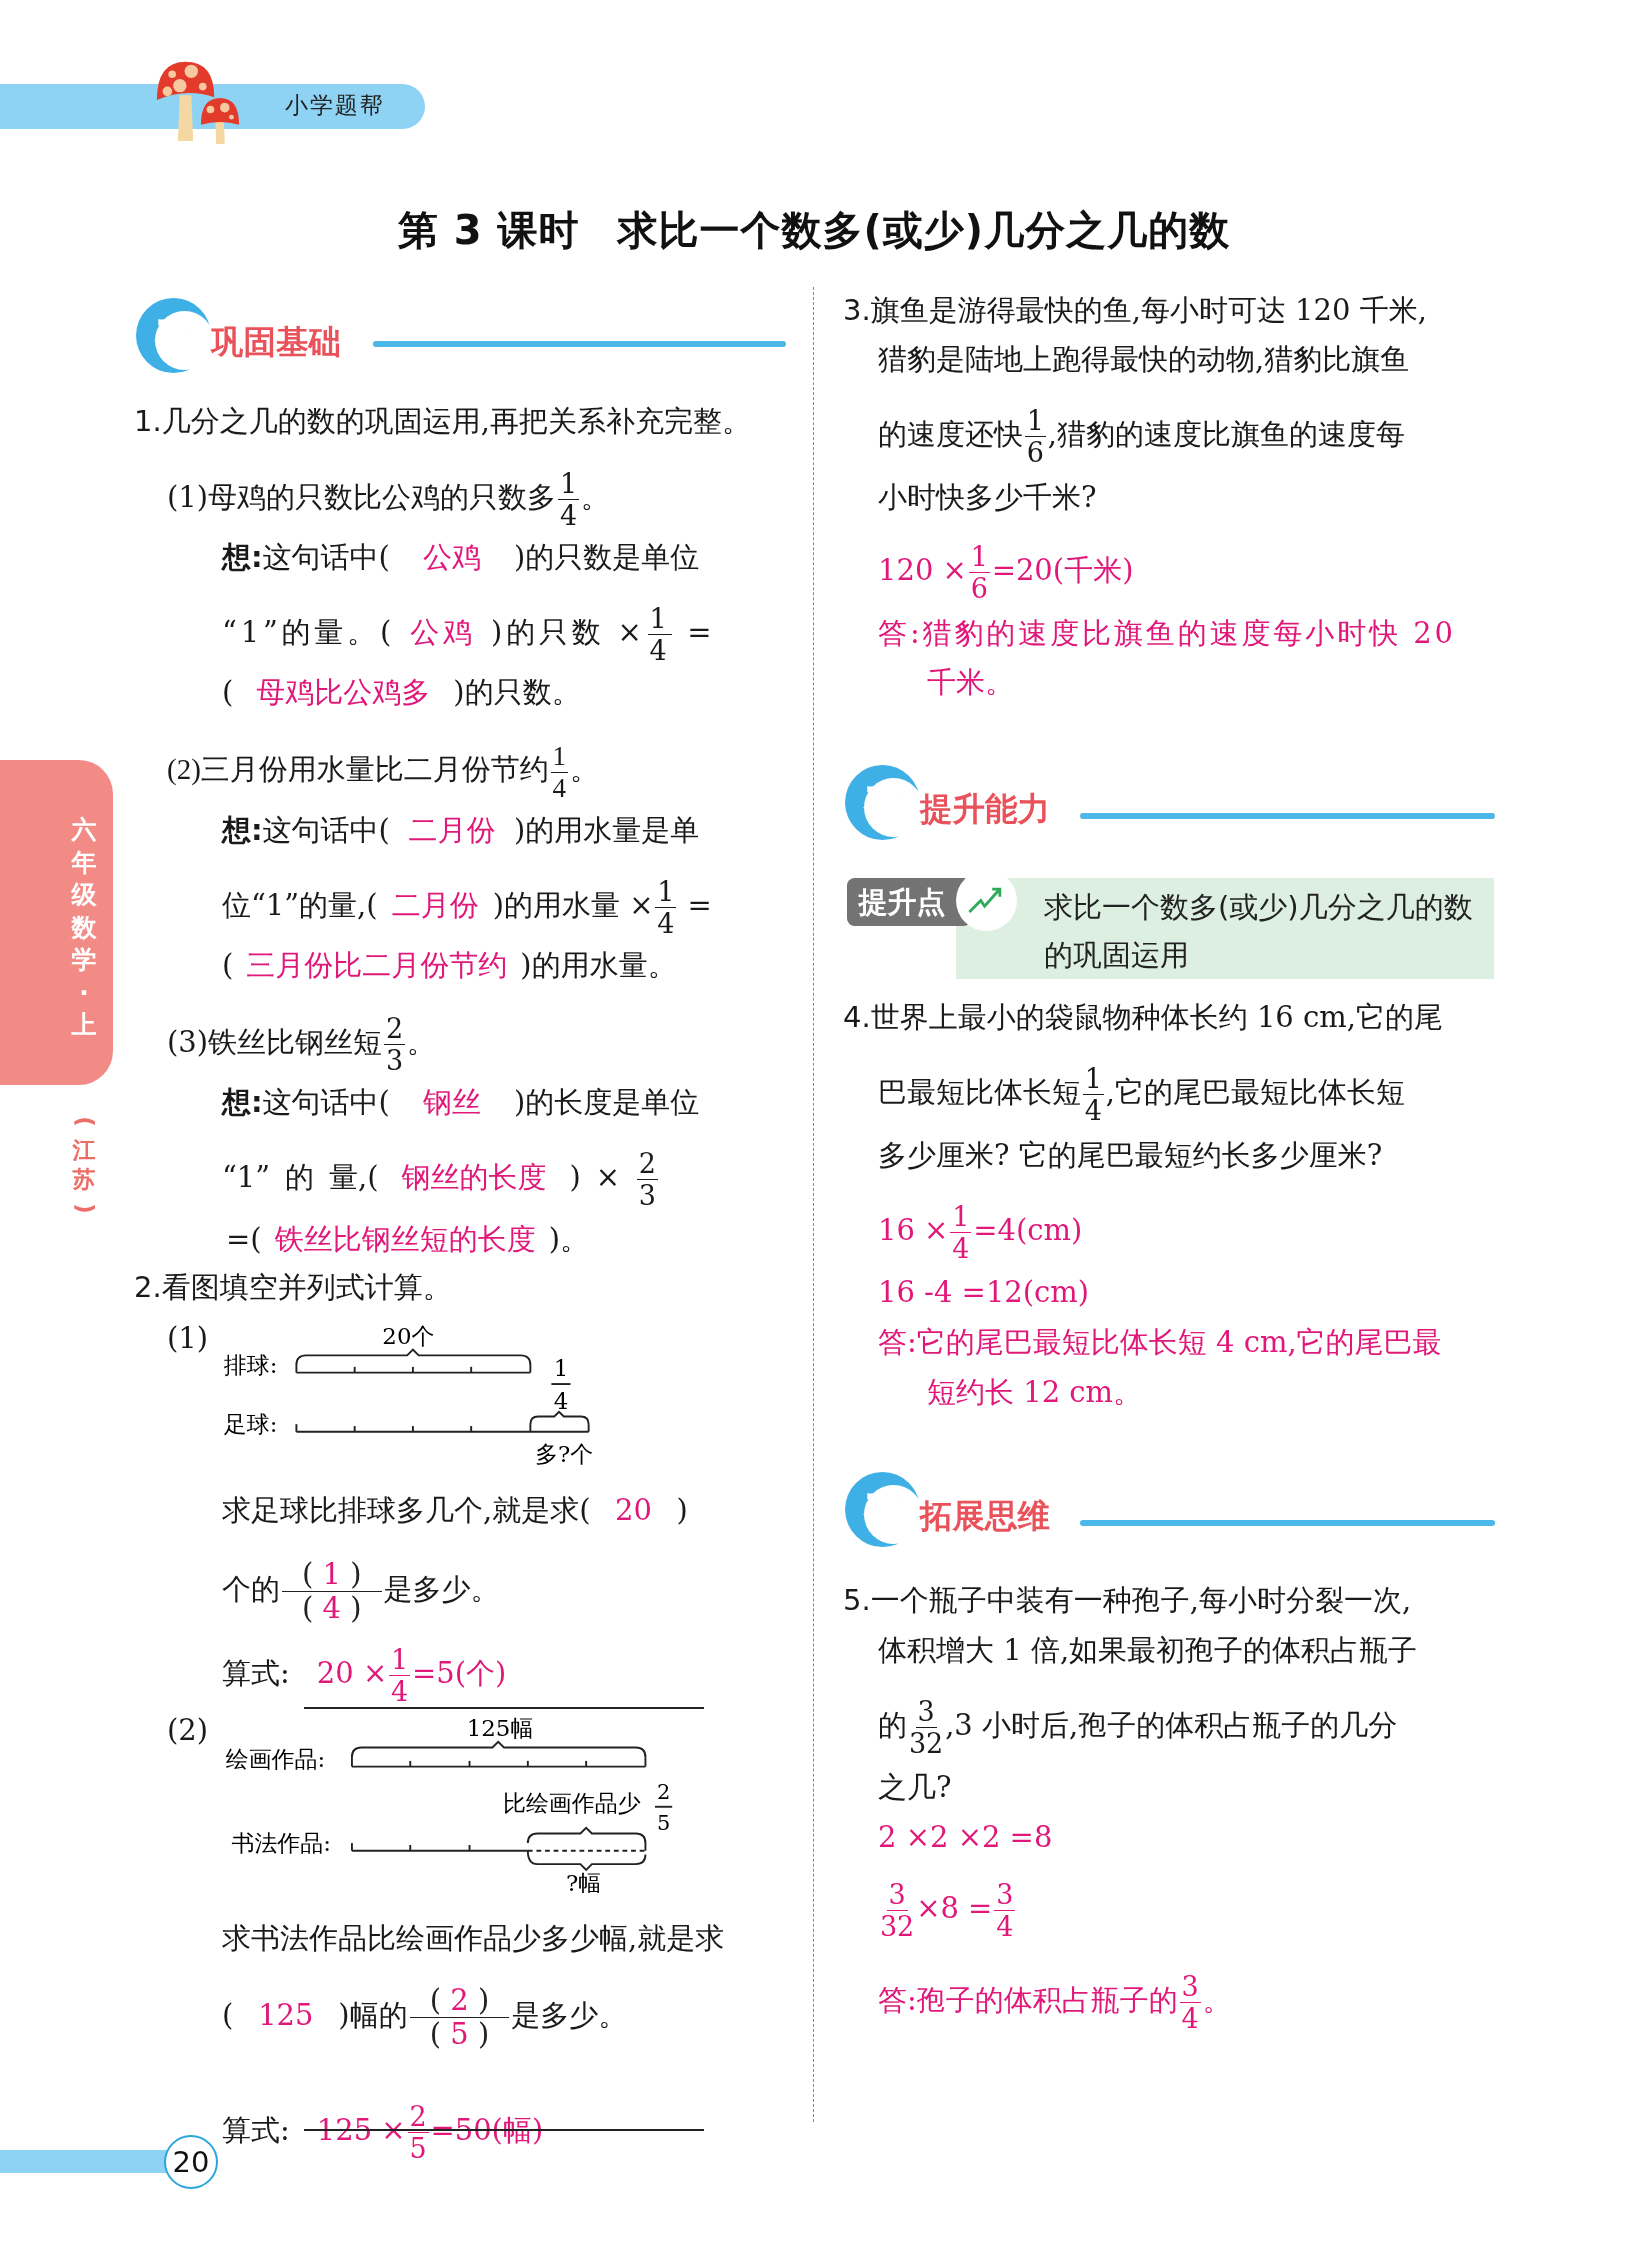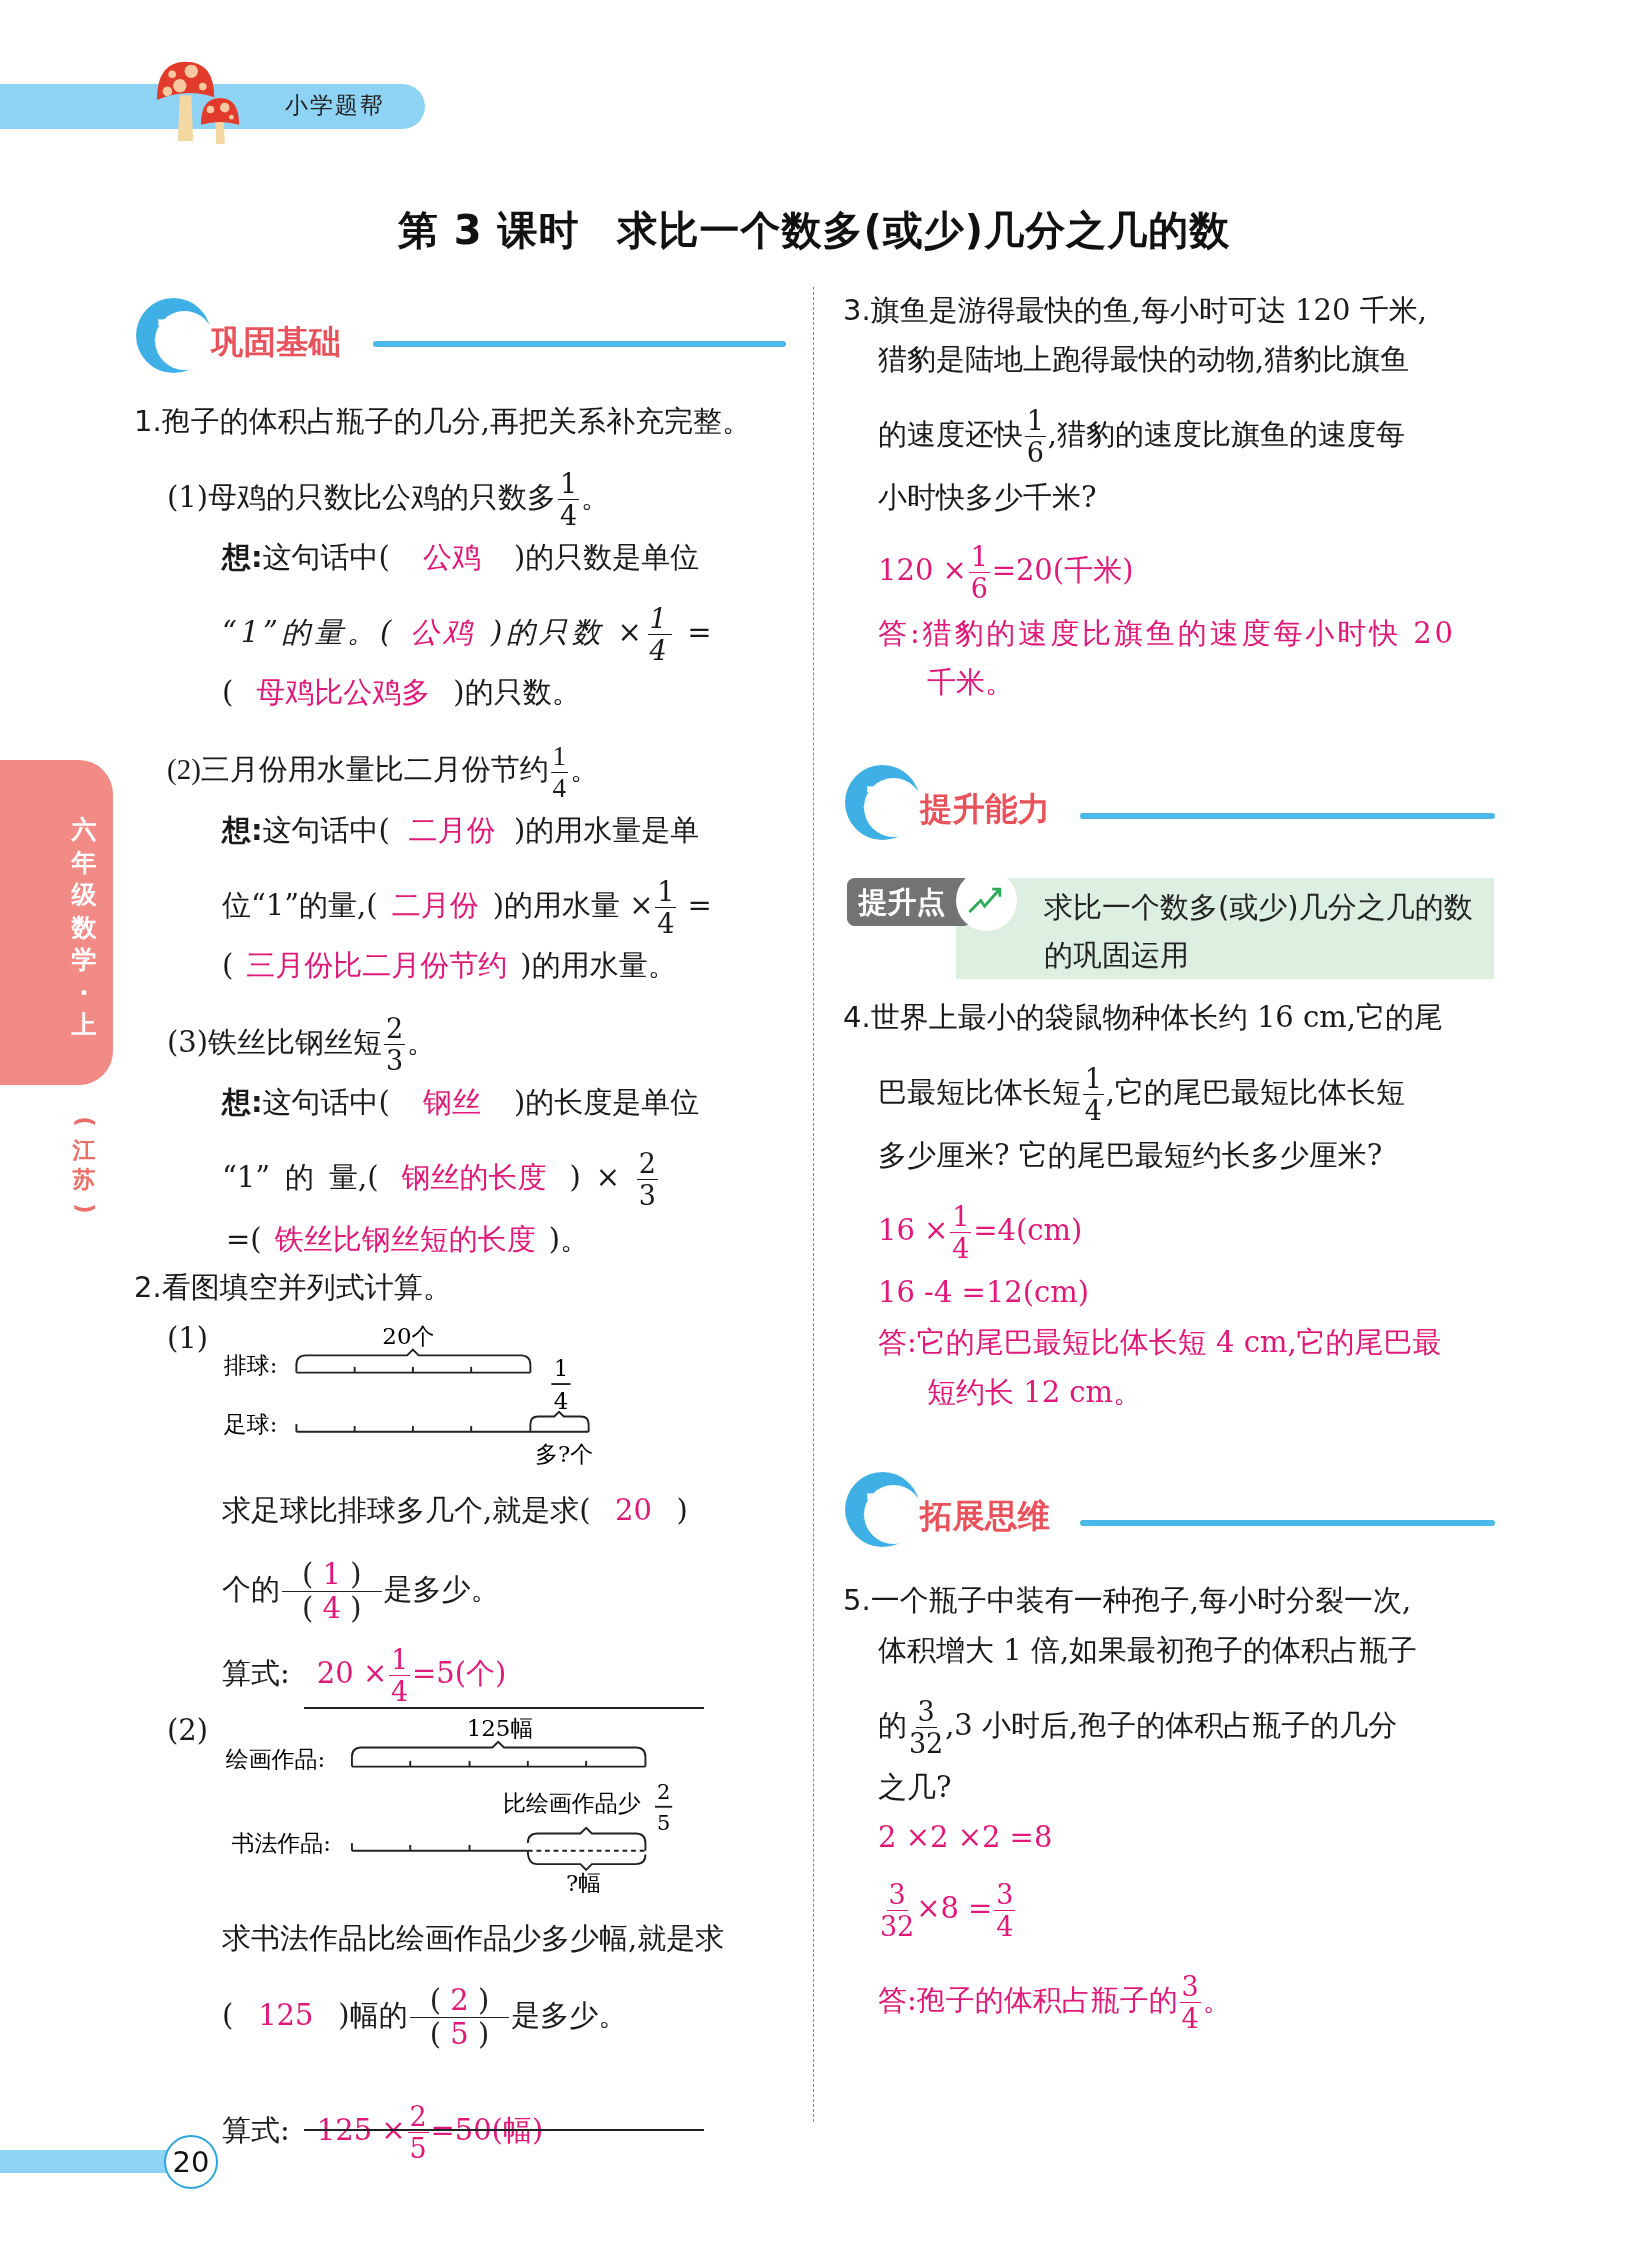--- a/index.html
+++ b/index.html
@@ -91,28 +91,28 @@
 
 <div class="abs divider"></div>
 
 <div class="sec" style="left:136px;top:298px;width:650px;">
   <div class="blob"></div>
   <div class="bang">帮</div>
   <div class="name">巩固基础</div>
   <div class="rule" style="left:237px;width:413px;"></div>
 </div>
 
-<div class="line" style="left:134px;top:402px;"><span class="qnum">1.</span><span>孢子的体积占瓶子的几分,再把关系补充完整。</span></div>
+<div class="line" style="left:134px;top:402px;"><span class="qnum">1.</span><span>几分之几的数的巩固运用,再把关系补充完整。</span></div>
 
 <div class="line" style="left:167px;top:470px;"><span>(1)</span><span>母鸡的只数比公鸡的只数多</span><span class="frac">
       <span class="n">1</span>
       <span class="d">4</span>
     </span>。</div>
 <div class="line" style="left:222px;top:538px;"><span class="bold">想:</span><span>这句话中(</span><span class="blank ans" style="width:124px">公鸡</span><span>)的只数是单位</span></div>
-<div class="line" style="left:222px;top:605px;letter-spacing:3.8px;font-style:italic;"><span>“1”的量。(</span><span class="blank ans" style="width:96px">公鸡</span><span>)的只数 ×</span><span class="frac">
+<div class="line" style="left:222px;top:605px;letter-spacing:3.8px;"><span>“1”的量。(</span><span class="blank ans" style="width:96px">公鸡</span><span>)的只数 ×</span><span class="frac">
       <span class="n">1</span>
       <span class="d">4</span>
     </span> <span>=</span></div>
 <div class="line" style="left:222px;top:673px;"><span>(</span><span class="blank ans" style="width:220px">母鸡比公鸡多</span><span>)的只数。</span></div>
 
 <div class="line" style="left:167px;top:743px;font-family:Liberation Serif, serif;"><span>(2)</span><span>三月份用水量比二月份节约</span><span class="frac">
       <span class="n">1</span>
       <span class="d">4</span>
     </span>。</div>
 <div class="line" style="left:222px;top:811px;"><span class="bold">想:</span><span>这句话中(</span><span class="blank ans" style="width:124px">二月份</span><span>)的用水量是单</span></div>

